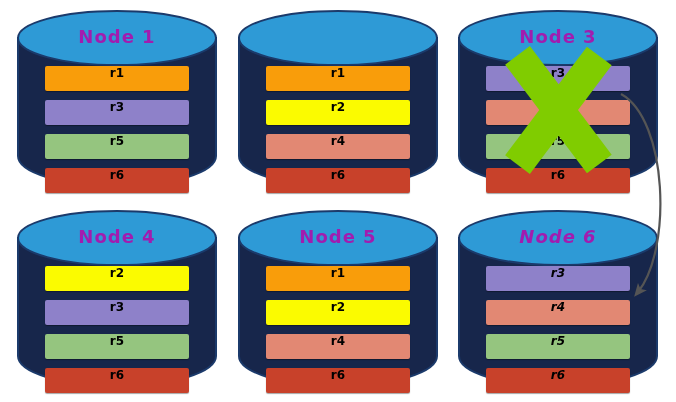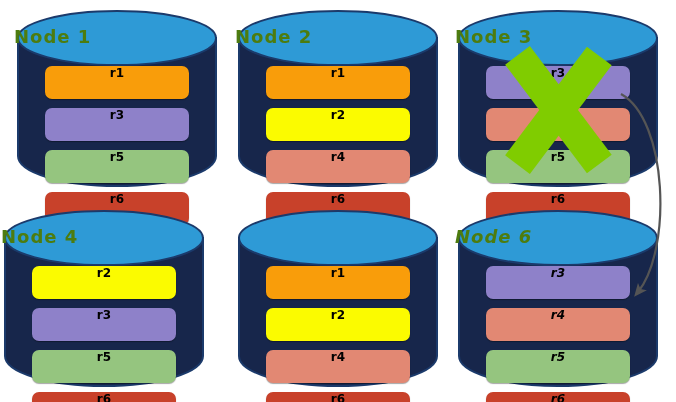--- a/index.html
+++ b/index.html
@@ -30,38 +30,39 @@
     left: 0; top: 0;
     width: 206px;
     height: 182px;
     overflow: visible;
   }
   .node-title {
     position: absolute;
     left: 0;
     top: 18px;
     width: 206px;
-    color: #4d7c0f;
+    text-align: center;
+    color: #a21caf;
     font-size: 18px;
     font-weight: bold;
     letter-spacing: 1px;
     font-family: "DejaVu Sans", "Liberation Sans", sans-serif;
     pointer-events: none;
   }
   .rows {
     position: absolute;
     left: 31px;
     top: 58px;
     width: 144px;
   }
   .row {
     position: relative;
-    height: 33px;
+    height: 25px;
     margin-bottom: 9px;
-    border-radius: 7px;
+    border-radius: 2px;
     text-align: center;
     font-size: 12px;
     font-weight: bold;
     color: #000000;
     line-height: 15px;
     font-family: "DejaVu Sans", "Liberation Sans", sans-serif;
     box-shadow: 0 1px 1px rgba(0,0,0,0.35);
   }
   .xmark {
     position: absolute;
@@ -95,21 +96,20 @@
         <div class="row" style="background: rgb(142, 129, 201);">r3</div>
         <div class="row" style="background: rgb(149, 197, 127);">r5</div>
         <div class="row" style="background: rgb(200, 65, 42);">r6</div>
       </div>
     </div>
     <div class="node" style="left: 235px; top: 8px;">
       <svg class="node-svg" viewBox="0 0 206 182">
         <path d="M 4,30 L 4,148 A 99,30 0 0 0 202,148 L 202,30 Z" fill="#17264b" stroke="#1b3a6b" stroke-width="2"></path>
         <ellipse cx="103" cy="30" rx="99" ry="27" fill="#2e9ad6" stroke="#1b3a6b" stroke-width="2"></ellipse>
       </svg>
-      <div class="node-title">Node 2</div>
       <div class="rows">
         <div class="row" style="background: rgb(249, 157, 10);">r1</div>
         <div class="row" style="background: rgb(251, 251, 0);">r2</div>
         <div class="row" style="background: rgb(226, 136, 115);">r4</div>
         <div class="row" style="background: rgb(200, 65, 42);">r6</div>
       </div>
     </div>
     <div class="node" style="left: 455px; top: 8px; text-decoration: underline;">
       <svg class="node-svg" viewBox="0 0 206 182">
         <path d="M 4,30 L 4,148 A 99,30 0 0 0 202,148 L 202,30 Z" fill="#17264b" stroke="#1b3a6b" stroke-width="2"></path>
@@ -122,38 +122,39 @@
         <div class="row" style="background: rgb(149, 197, 127);">r5</div>
         <div class="row" style="background: rgb(200, 65, 42);">r6</div>
       </div>
       <svg class="xmark" viewBox="0 0 206 182">
         <g>
           <rect x="88" y="34" width="31" height="136" fill="#80cc00" transform="rotate(37 103 102)"></rect>
           <rect x="88" y="34" width="31" height="136" fill="#80cc00" transform="rotate(-37 103 102)"></rect>
         </g>
       </svg>
     </div>
-    <div class="node" style="left: 1px; top: 208px;">
+    <div class="node" style="left: 14px; top: 208px;">
       <svg class="node-svg" viewBox="0 0 206 182">
         <path d="M 4,30 L 4,148 A 99,30 0 0 0 202,148 L 202,30 Z" fill="#17264b" stroke="#1b3a6b" stroke-width="2"></path>
         <ellipse cx="103" cy="30" rx="99" ry="27" fill="#2e9ad6" stroke="#1b3a6b" stroke-width="2"></ellipse>
       </svg>
       <div class="node-title">Node 4</div>
       <div class="rows">
         <div class="row" style="background: rgb(251, 251, 0);">r2</div>
         <div class="row" style="background: rgb(142, 129, 201);">r3</div>
         <div class="row" style="background: rgb(149, 197, 127);">r5</div>
         <div class="row" style="background: rgb(200, 65, 42);">r6</div>
       </div>
     </div>
     <div class="node" style="left: 235px; top: 208px;">
       <svg class="node-svg" viewBox="0 0 206 182">
         <path d="M 4,30 L 4,148 A 99,30 0 0 0 202,148 L 202,30 Z" fill="#17264b" stroke="#1b3a6b" stroke-width="2"></path>
         <ellipse cx="103" cy="30" rx="99" ry="27" fill="#2e9ad6" stroke="#1b3a6b" stroke-width="2"></ellipse>
       </svg>
+      <div class="node-title">Node 5</div>
       <div class="rows">
         <div class="row" style="background: rgb(249, 157, 10);">r1</div>
         <div class="row" style="background: rgb(251, 251, 0);">r2</div>
         <div class="row" style="background: rgb(226, 136, 115);">r4</div>
         <div class="row" style="background: rgb(200, 65, 42);">r6</div>
       </div>
     </div>
     <div class="node" style="left: 455px; top: 208px; font-style: italic;">
       <svg class="node-svg" viewBox="0 0 206 182">
         <path d="M 4,30 L 4,148 A 99,30 0 0 0 202,148 L 202,30 Z" fill="#17264b" stroke="#1b3a6b" stroke-width="2"></path>

